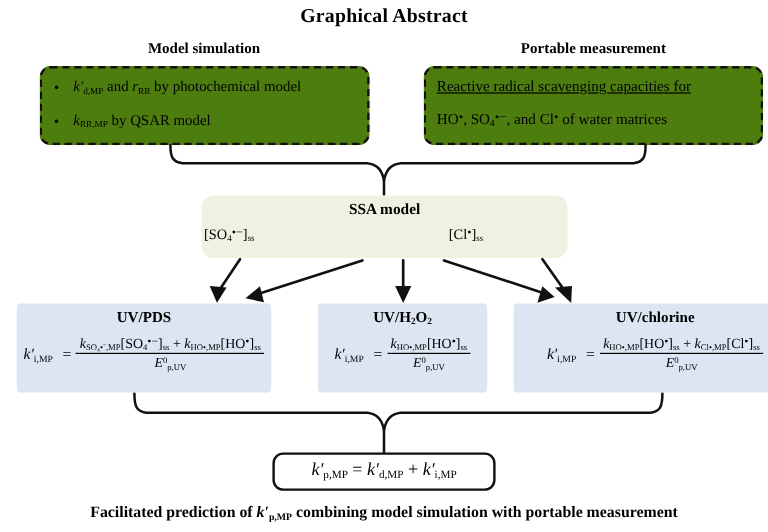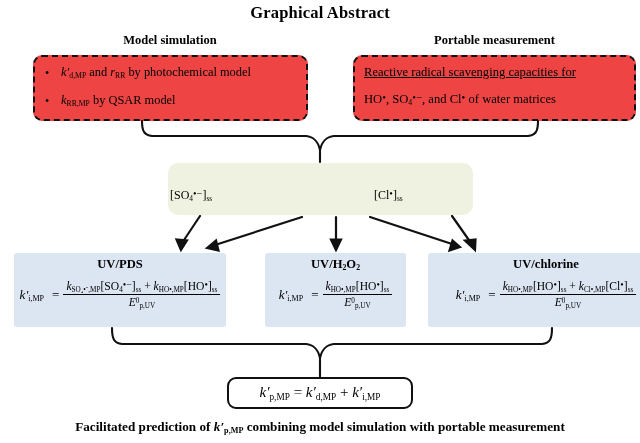--- a/index.html
+++ b/index.html
@@ -27,21 +27,21 @@
     font-weight:bold;font-size:12.5px;text-align:center;
   }
   #head-left{left:30px;top:33px;width:280px;}
   #head-right{left:352px;top:33px;width:285px;}
 
   
   .dashbox{
     border:2px dashed #111;
     border-radius:9px;
     box-sizing:border-box;
-    background:#ef4444;
+    background:#4d7c0f;
   }
   #box-model{left:33px;top:55px;width:275px;height:66px;}
   #box-portable{left:353px;top:55px;width:283px;height:66px;}
 
   .bullet-row{
     position:absolute;left:10px;
     font-size:12.4px;white-space:nowrap;
   }
   .bullet-row .dot{
     display:inline-block;width:13px;text-align:left;
@@ -179,20 +179,21 @@
     </g>
 
     <g fill="none" stroke="#111" stroke-width="2.1" stroke-linecap="round">
       <path d="M112,328 C112,339 114,343 122,344 L306,344 C314,345 318,349 320,358"></path>
       <path d="M552,328 C552,339 550,343 542,344 L334,344 C326,345 322,349 320,358"></path>
       <path d="M320,358 L320,377"></path>
     </g>
   </svg>
 
   <div class="abs" id="ssa">
+    <div id="ssa-title">SSA model</div>
     <div class="ssa-item" id="ssa-i0">
       <span>[</span><span>SO</span><sub>4</sub><sup class="rad">•−</sup><span>]</span><sub>ss</sub>
     </div>
     <div class="ssa-item" id="ssa-i2">
       <span>[</span><span>Cl</span><sup class="rad">•</sup><span>]</span><sub>ss</sub>
     </div>
   </div>
 
   <div class="abs fbox" id="f-pds">
     <div class="ftitle">UV/PDS</div>

